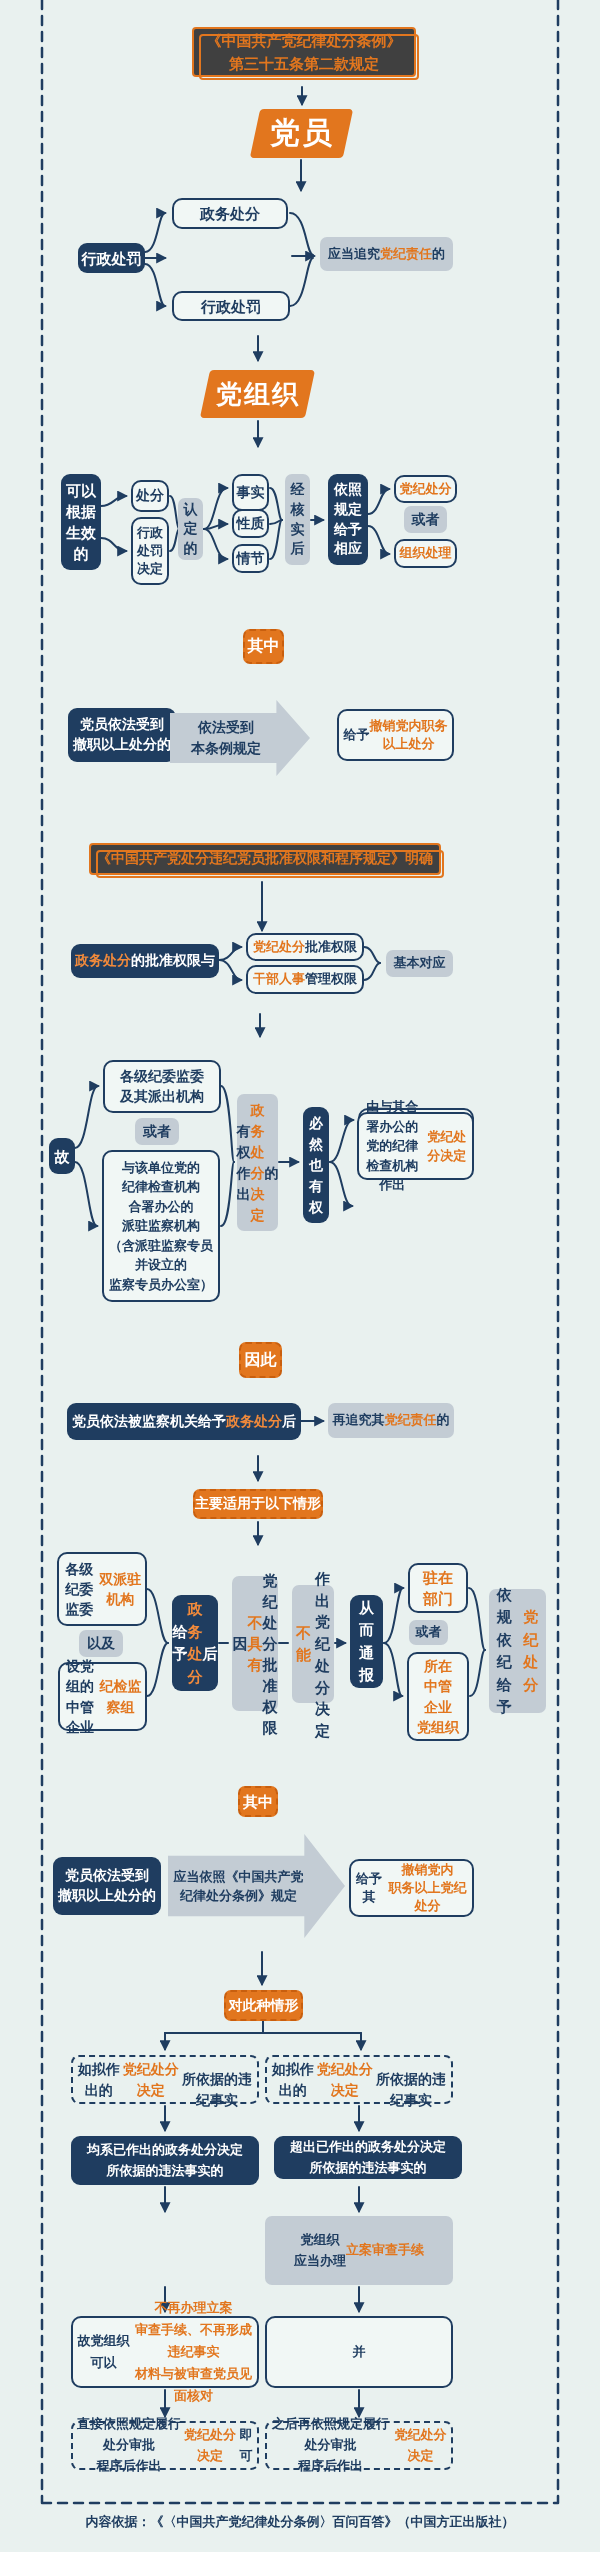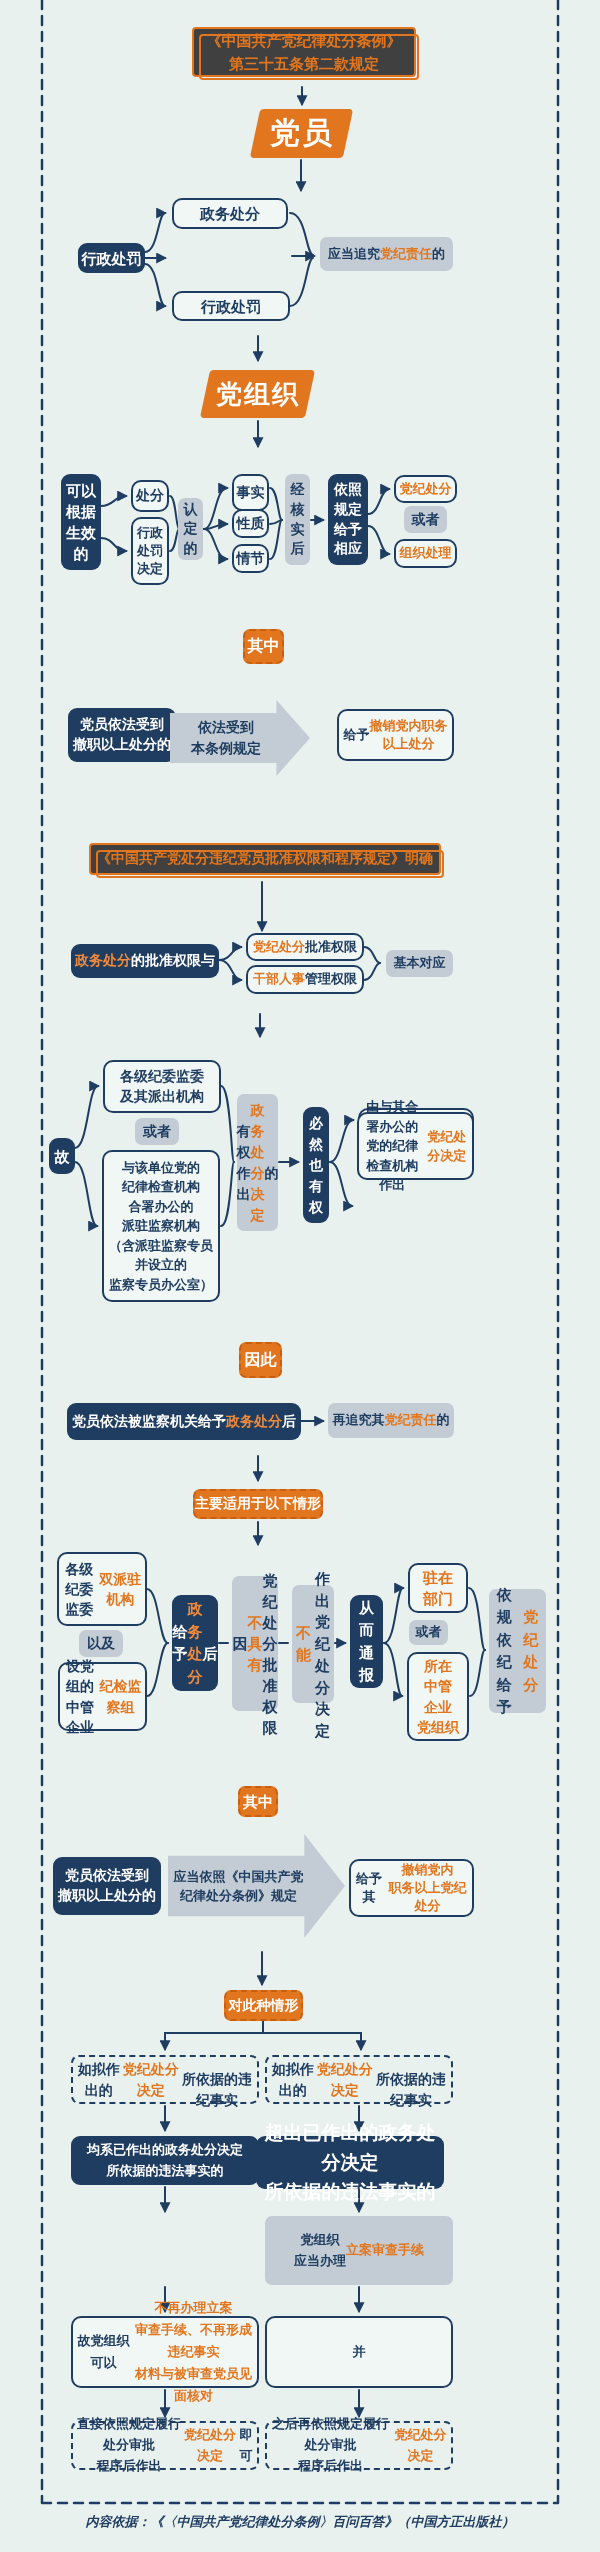--- a/index.html
+++ b/index.html
@@ -19,21 +19,21 @@
         align-items:center;justify-content:center;border-radius:4px;z-index:1}
   .para>span{transform:skewX(12deg);color:#fff;letter-spacing:2px}
   .garr{position:absolute;background:#c3ccd4;display:flex;align-items:center;justify-content:center;
         text-align:center;white-space:pre-line;box-sizing:border-box;z-index:1;line-height:1.5}
   .obox2{position:absolute;border:2px solid #e2761e;border-radius:4px;background:#404040;
          display:flex;align-items:center;justify-content:center;text-align:center;
          white-space:pre-line;color:#e2761e;box-sizing:border-box;z-index:1;line-height:1.55}
   .obox2::after{content:"";position:absolute;left:5px;top:5px;width:100%;height:100%;
          border:2px solid #e2761e;border-radius:4px;z-index:-1;box-sizing:border-box}
   .footer{position:absolute;left:0;width:600px;text-align:center;z-index:1;
-         font-family:"Liberation Serif",serif;font-style:italic;font-weight:bold}
+         font-family:"Liberation Serif",serif;font-weight:bold}
 </style>
 </head>
 <body>
 
 <div class="page">
 
 <svg class="wires" width="600" height="2552">
   <defs>
     <marker id="ah" viewBox="0 0 10 10" refX="8" refY="5" markerWidth="5.5" markerHeight="5.5" orient="auto-start-reverse">
       <path d="M0,0L10,5L0,10z" fill="#1f3d60"></path>
@@ -264,21 +264,21 @@
 
 <div class="bx otag" style="left:224px;top:1990px;width:79px;height:31px;font-size:14px">对此种情形</div>
 
 <div class="bx db" style="left:71px;top:2055px;width:188px;height:49px;font-size:14px;line-height:1.45"><span>如拟作出的</span><span class="o">党纪处分决定</span><span>
 所依据的违纪事实</span></div>
 <div class="bx db" style="left:265px;top:2055px;width:188px;height:49px;font-size:14px;line-height:1.45"><span>如拟作出的</span><span class="o">党纪处分决定</span><span>
 所依据的违纪事实</span></div>
 
 <div class="bx nb" style="left:71px;top:2136px;width:188px;height:49px;font-size:13px;line-height:1.55">均系已作出的政务处分决定
 所依据的违法事实的</div>
-<div class="bx nb" style="left:256px;top:2136px;width:188px;height:53px;font-size:19px;line-height:1.55">超出已作出的政务处分决定
+<div class="bx nb" style="left:274px;top:2136px;width:188px;height:43px;font-size:13px;line-height:1.55">超出已作出的政务处分决定
 所依据的违法事实的</div>
 
 <div class="bx gb" style="left:265px;top:2216px;width:188px;height:69px;font-size:13px;line-height:1.6"><span>党组织
 应当办理
 </span><span class="o">立案审查手续</span></div>
 
 <div class="bx ob" style="left:71px;top:2316px;width:188px;height:72px;font-size:13px;line-height:1.7"><span>故党组织可以</span><span class="o">不再办理立案
 审查手续、不再形成违纪事实
 材料与被审查党员见面核对</span></div>
 <div class="bx ob" style="left:265px;top:2316px;width:188px;height:72px;font-size:13px;line-height:1.7"><span>并</span></div>

